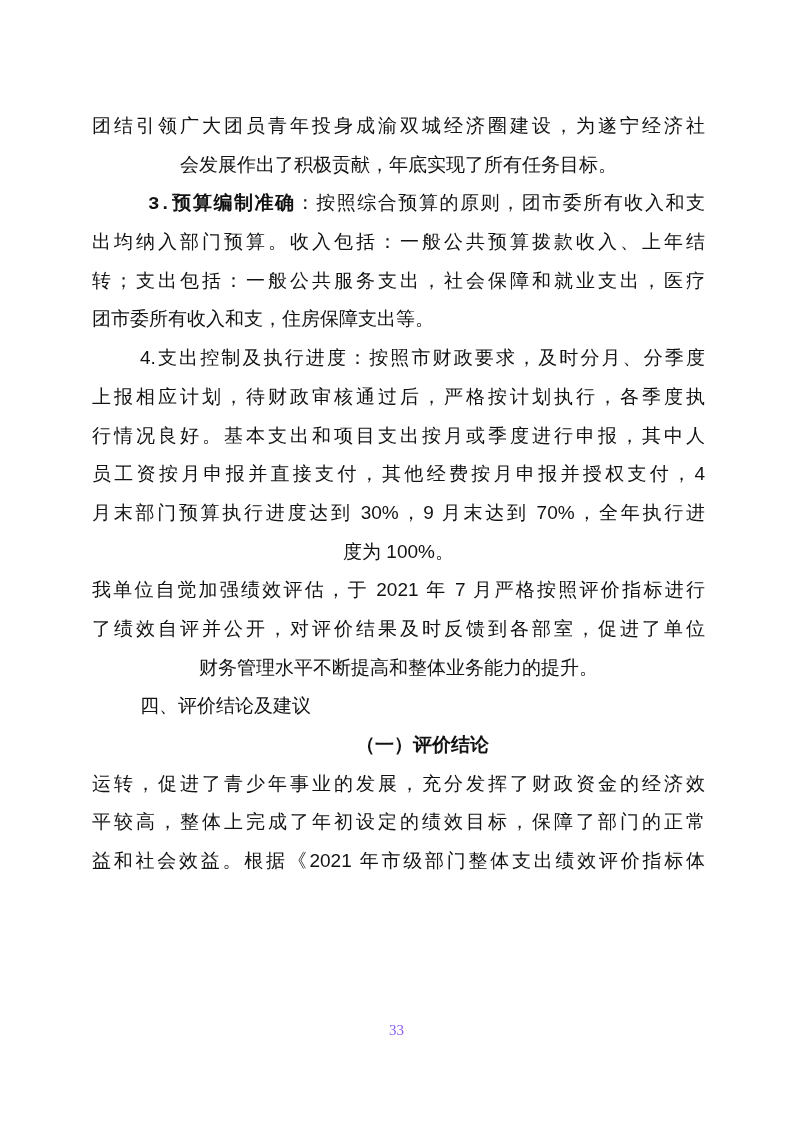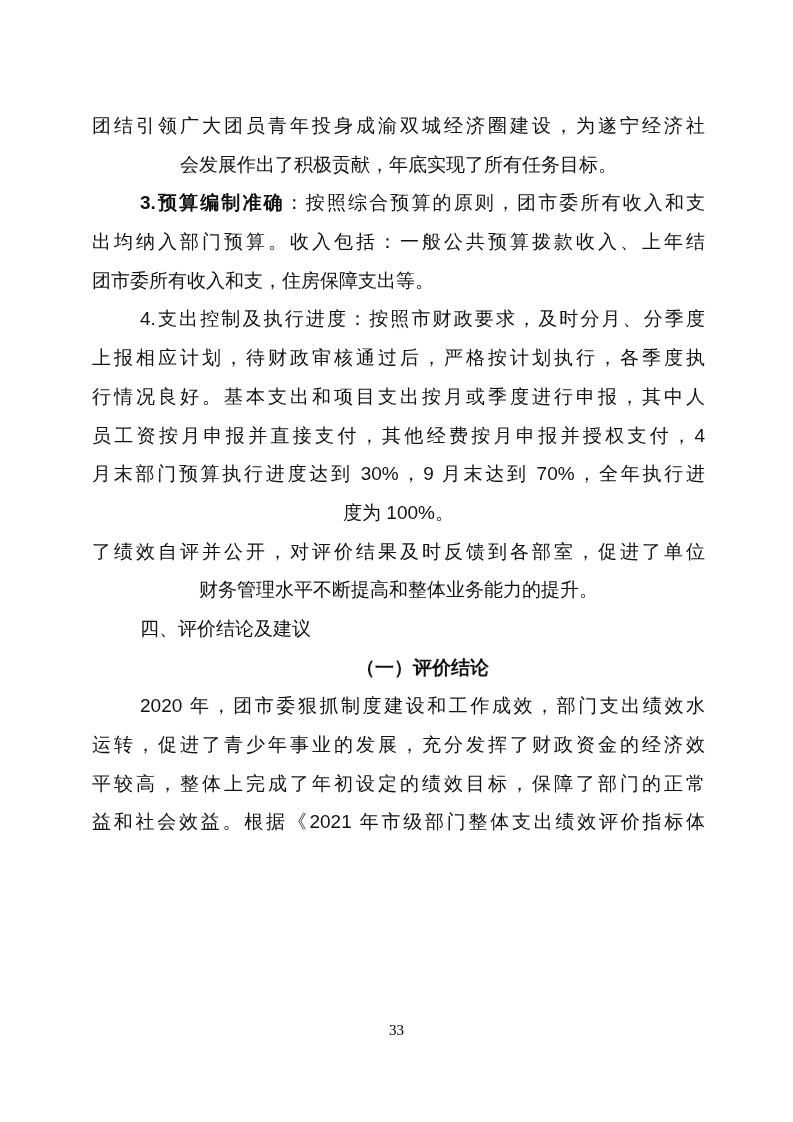--- a/index.html
+++ b/index.html
@@ -40,65 +40,67 @@
   }
   .indent {
     text-indent: 48px;
   }
   .just {
     text-align: justify;
     text-align-last: justify;
   }
   .lead-bold {
     font-weight: bold;
-    font-family: Liberation Sans, sans-serif;
+    font-family: Liberation Mono, monospace;
+    margin-left: 8px;
   }
   .rest-song {
     font-weight: normal;
     font-family: "Liberation Serif", "DejaVu Serif", serif;
   }
   .footer {
     position: absolute;
     left: 0;
     top: 1022px;
     width: 793px;
     text-align: center;
     font-family: "Liberation Serif", "DejaVu Serif", serif;
     font-size: 15px;
     line-height: 17px;
-    color: #000000;
+    color: #8b5cf6;
   }
 </style>
 </head>
 <body>
 
 <div class="page">
   <div class="doc-body">
 
     <div class="line hei just">团结引领广大团员青年投身成渝双城经济圈建设，为遂宁经济社</div>
     <div class="line hei">会发展作出了积极贡献，年底实现了所有任务目标。</div>
 
     <div class="line indent just"><span class="lead-bold">3.预算编制准确</span><span class="rest-song">：按照综合预算的原则，团市委所有收入和支</span></div>
     <div class="line song just">出均纳入部门预算。收入包括：一般公共预算拨款收入、上年结</div>
+    <div class="line song just">转；支出包括：一般公共服务支出，社会保障和就业支出，医疗</div>
     <div class="line song">团市委所有收入和支，住房保障支出等。</div>
 
     <div class="line hei indent just">4.支出控制及执行进度：按照市财政要求，及时分月、分季度</div>
     <div class="line hei just">上报相应计划，待财政审核通过后，严格按计划执行，各季度执</div>
     <div class="line hei just">行情况良好。基本支出和项目支出按月或季度进行申报，其中人</div>
     <div class="line hei just">员工资按月申报并直接支付，其他经费按月申报并授权支付，4</div>
     <div class="line hei just">月末部门预算执行进度达到 30%，9 月末达到 70%，全年执行进</div>
     <div class="line hei">度为 100%。</div>
 
+    <div class="line hei just">我单位自觉加强绩效评估，于 2021 年 7 月严格按照评价指标进行</div>
     <div class="line hei just">了绩效自评并公开，对评价结果及时反馈到各部室，促进了单位</div>
     <div class="line hei">财务管理水平不断提高和整体业务能力的提升。</div>
 
     <div class="line song indent">四、评价结论及建议</div>
     <div class="line hei bold indent">（一）评价结论</div>
 
-    <div class="line hei indent just">2020 年，团市委狠抓制度建设和工作成效，部门支出绩效水</div>
     <div class="line hei just">运转，促进了青少年事业的发展，充分发挥了财政资金的经济效</div>
     <div class="line hei just">平较高，整体上完成了年初设定的绩效目标，保障了部门的正常</div>
     <div class="line hei just">益和社会效益。根据《2021 年市级部门整体支出绩效评价指标体</div>
 
   </div>
 
   <div class="footer">33</div>
 </div>
 
 </body></html>

